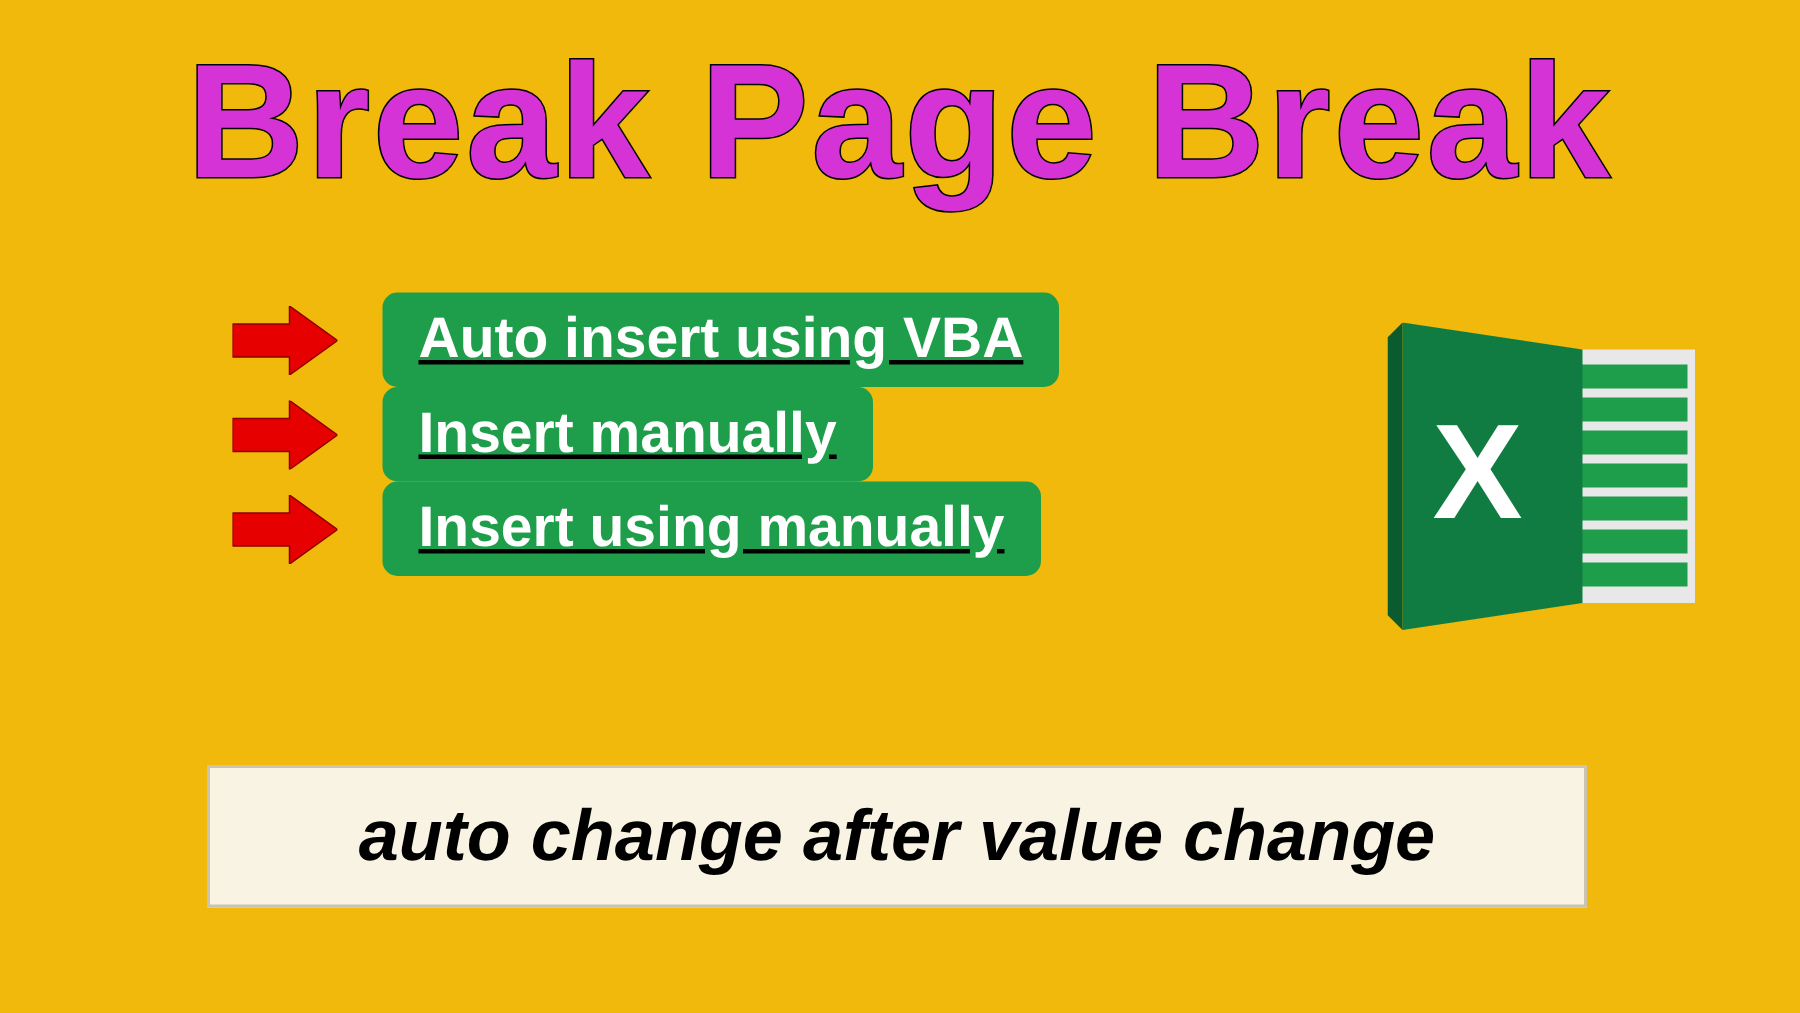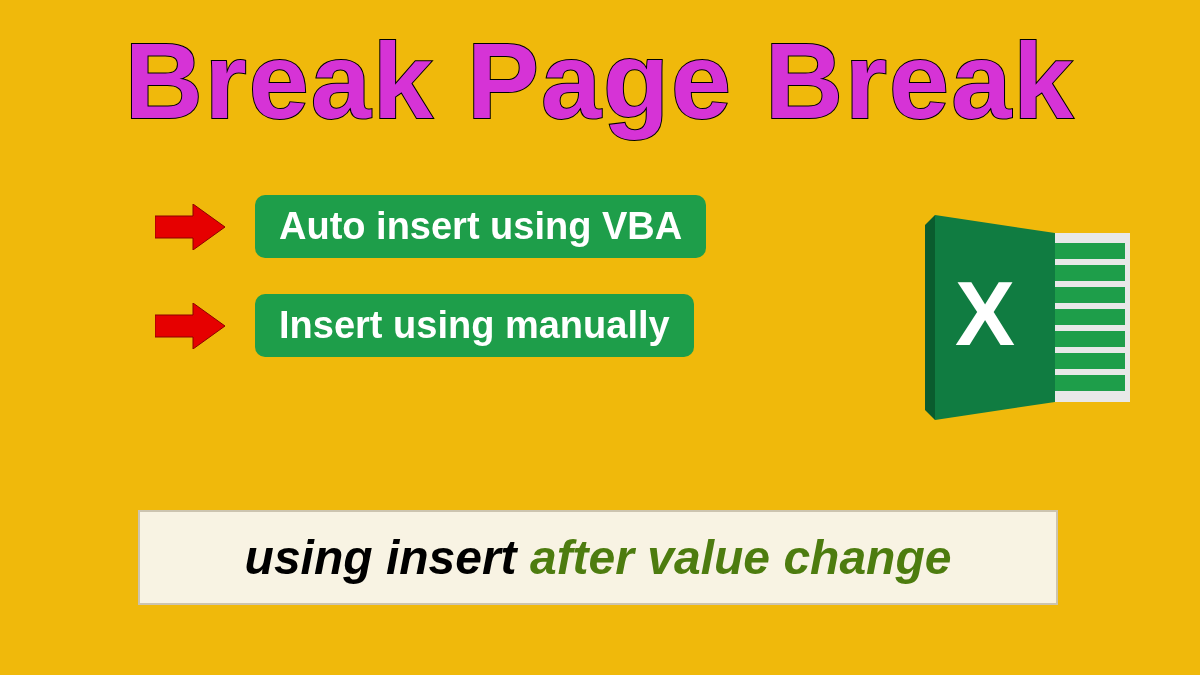--- a/index.html
+++ b/index.html
@@ -27,22 +27,22 @@
       font-family: 'Arial Black', Arial, sans-serif;
     }
     .bullets {
       position: absolute;
       left: 155px;
       top: 195px;
     }
     .bullet-row {
       display: flex;
       align-items: center;
-      margin-bottom: 36px;
       gap: 30px;
+      text-decoration: underline;
     }
     .arrow {
       width: 70px;
       height: 46px;
       position: relative;
       flex-shrink: 0;
     }
     .arrow svg {
       width: 100%;
       height: 100%;
@@ -73,36 +73,44 @@
       padding: 18px 30px;
       text-align: center;
       font-size: 48px;
       font-weight: bold;
       font-style: italic;
     }
     .footer-part1 {
       color: #000;
     }
     .footer-part2 {
-      color: #4d7c0f;
+      color: #000000;
     }
   </style>
 </head>
 <body>
 
 <div class="title">Break Page Break</div>
 
 <div class="bullets">
   <div class="bullet-row">
     <div class="arrow">
       <svg viewBox="0 0 70 46">
           <polygon points="0,12 38,12 38,0 70,23 38,46 38,34 0,34" fill="#e60000" stroke="#8b0000" stroke-width="1"></polygon>
         </svg>
     </div>
     <div class="bullet-box">Auto insert using VBA</div>
+  </div>
+  <div class="bullet-row">
+    <div class="arrow">
+      <svg viewBox="0 0 70 46">
+          <polygon points="0,12 38,12 38,0 70,23 38,46 38,34 0,34" fill="#e60000" stroke="#8b0000" stroke-width="1"></polygon>
+        </svg>
+    </div>
+    <div class="bullet-box">Insert manually</div>
   </div>
   <div class="bullet-row">
     <div class="arrow">
       <svg viewBox="0 0 70 46">
           <polygon points="0,12 38,12 38,0 70,23 38,46 38,34 0,34" fill="#e60000" stroke="#8b0000" stroke-width="1"></polygon>
         </svg>
     </div>
     <div class="bullet-box">Insert using manually</div>
   </div>
 </div>
@@ -121,14 +129,14 @@
     <rect x="120" y="160" width="80" height="16" fill="#1e9e4a"></rect>
 
     <polygon points="10,0 130,18 130,187 10,205" fill="#107c41"></polygon>
     <polygon points="10,0 10,205 0,195 0,10" fill="#0a5c2e"></polygon>
 
     <text x="60" y="130" font-size="90" font-weight="bold" fill="white" text-anchor="middle" font-family="Arial">X</text>
   </svg>
 </div>
 
 <div class="footer-box">
-  <span class="footer-part1">using insert </span><span class="footer-part2">after value change</span>
+  <span class="footer-part1">auto change </span><span class="footer-part2">after value change</span>
 </div>
 
 </body></html>

